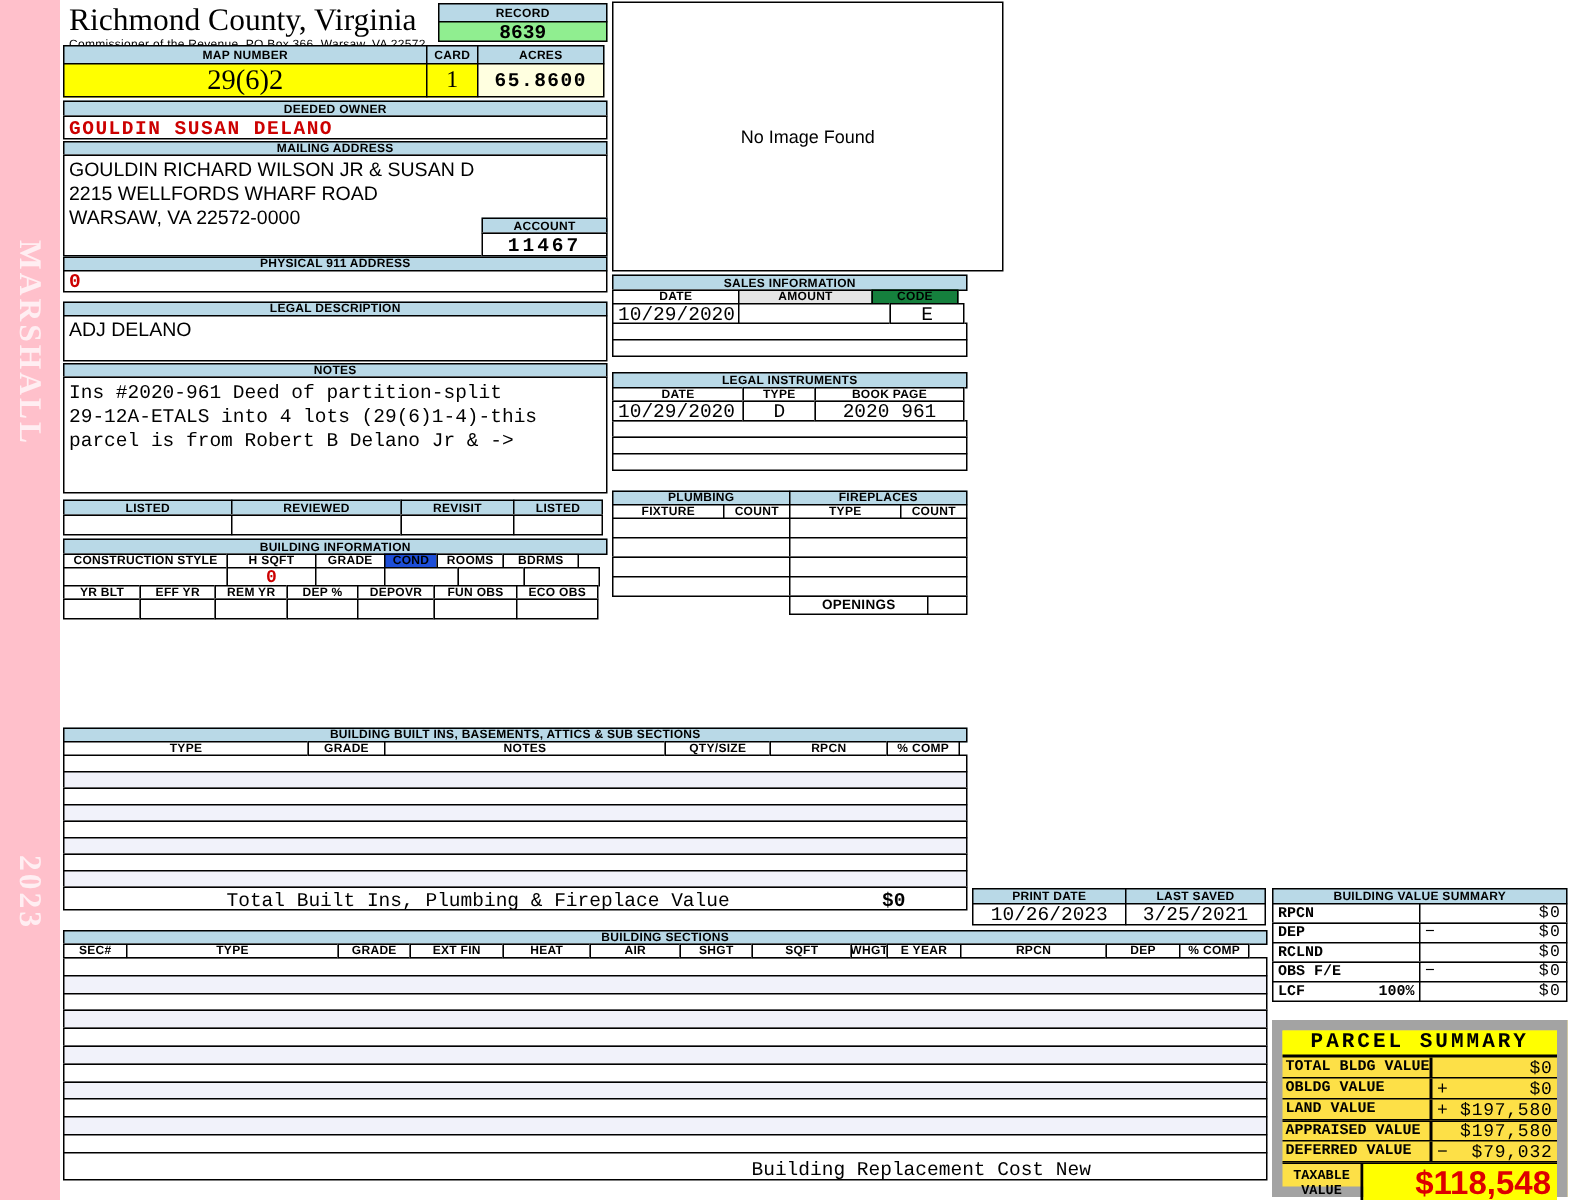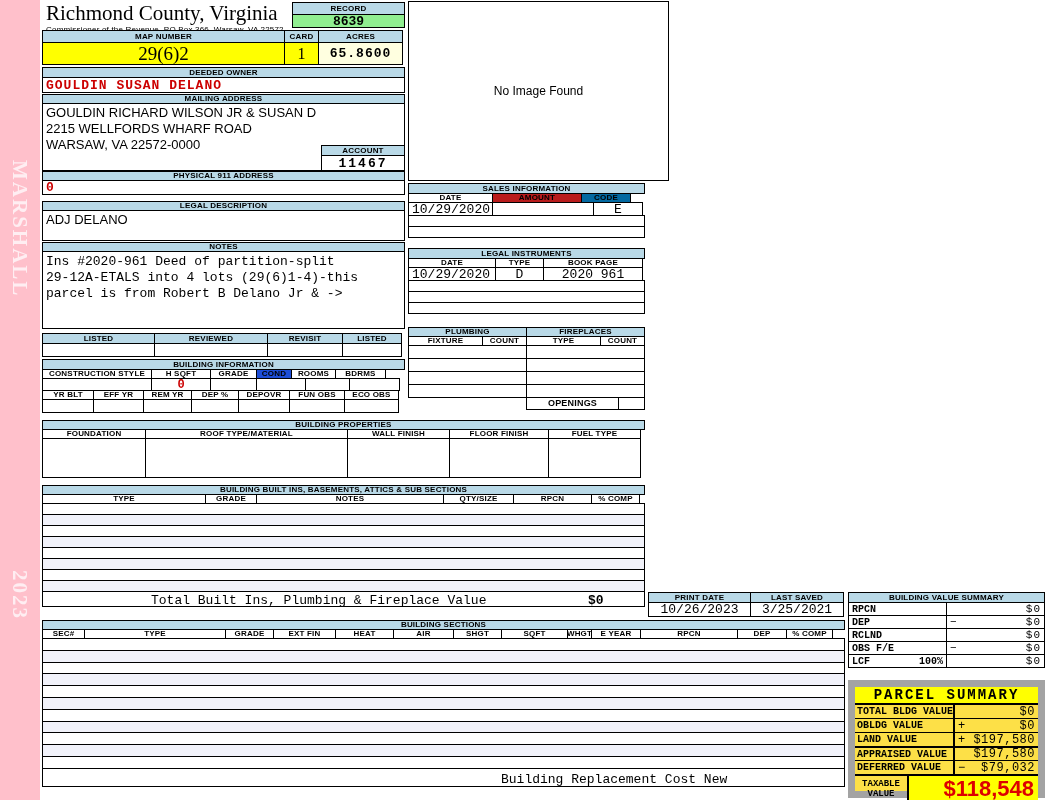--- a/index.html
+++ b/index.html
@@ -122,22 +122,22 @@
   </div>
 
   <div class="sec" style="left:408px;top:1px;width:261px;height:180px;border:1px solid #000;background:#fff;display:flex;align-items:center;justify-content:center">
     <span style="font-size:12px">No Image Found</span>
   </div>
 
   <div class="sec stack" style="left:408px;top:183px;width:237px">
     <div class="hdr">SALES INFORMATION</div>
     <div class="row">
       <div class="hdr h10" style="width:85px;background:#fff">DATE</div>
-      <div class="hdr h10" style="width:90px;background:#b91c1c">AMOUNT</div>
-      <div class="hdr h10" style="width:50px;background:#0369a1">CODE</div>
+      <div class="hdr h10" style="width:90px;background:#e5e5e5">AMOUNT</div>
+      <div class="hdr h10" style="width:58px;background:#15803d">CODE</div>
     </div>
     <div class="row">
       <div class="c mono pad" style="width:85px;height:14px">10/29/2020</div>
       <div class="c mono center" style="width:102px;height:14px"></div>
       <div class="c mono center" style="width:50px;height:14px">E</div>
     </div>
     <div class="blanks" style="--rh:12px">
         <div class="blank-row"></div>
         <div class="blank-row alt"></div>
       </div>
@@ -241,37 +241,20 @@
       <div class="c" style="width:52px;height:14px"></div>
       <div class="c" style="width:51px;height:14px"></div>
       <div class="c" style="width:49px;height:14px"></div>
       <div class="c" style="width:48px;height:14px"></div>
       <div class="c" style="width:52px;height:14px"></div>
       <div class="c" style="width:56px;height:14px"></div>
       <div class="c" style="width:55px;height:14px"></div>
     </div>
   </div>
 
-  <div class="sec stack" style="left:42px;top:420px;width:603px">
-    <div class="hdr h10">BUILDING PROPERTIES</div>
-    <div class="row">
-      <div class="hdr h10" style="width:104px;background:#fff">FOUNDATION</div>
-      <div class="hdr h10" style="width:203px;background:#fff">ROOF TYPE/MATERIAL</div>
-      <div class="hdr h10" style="width:103px;background:#fff">WALL FINISH</div>
-      <div class="hdr h10" style="width:100px;background:#fff">FLOOR FINISH</div>
-      <div class="hdr h10" style="width:93px;background:#fff">FUEL TYPE</div>
-    </div>
-    <div class="row">
-      <div class="tallcell" style="width:104px"></div>
-      <div class="tallcell" style="width:203px;margin-left:-1px"></div>
-      <div class="tallcell" style="width:103px;margin-left:-1px"></div>
-      <div class="tallcell" style="width:100px;margin-left:-1px"></div>
-      <div class="tallcell" style="width:93px;margin-left:-1px"></div>
-    </div>
-  </div>
 
   <div class="sec stack" style="left:42px;top:485px;width:603px">
     <div class="hdr h10">BUILDING BUILT INS, BASEMENTS, ATTICS &amp; SUB SECTIONS</div>
     <div class="row">
       <div class="hdr h10" style="width:164px;background:#fff">TYPE</div>
       <div class="hdr h10" style="width:52px;background:#fff">GRADE</div>
       <div class="hdr h10" style="width:188px;background:#fff">NOTES</div>
       <div class="hdr h10" style="width:71px;background:#fff">QTY/SIZE</div>
       <div class="hdr h10" style="width:79px;background:#fff">RPCN</div>
       <div class="hdr h10" style="width:49px;background:#fff">% COMP</div>

